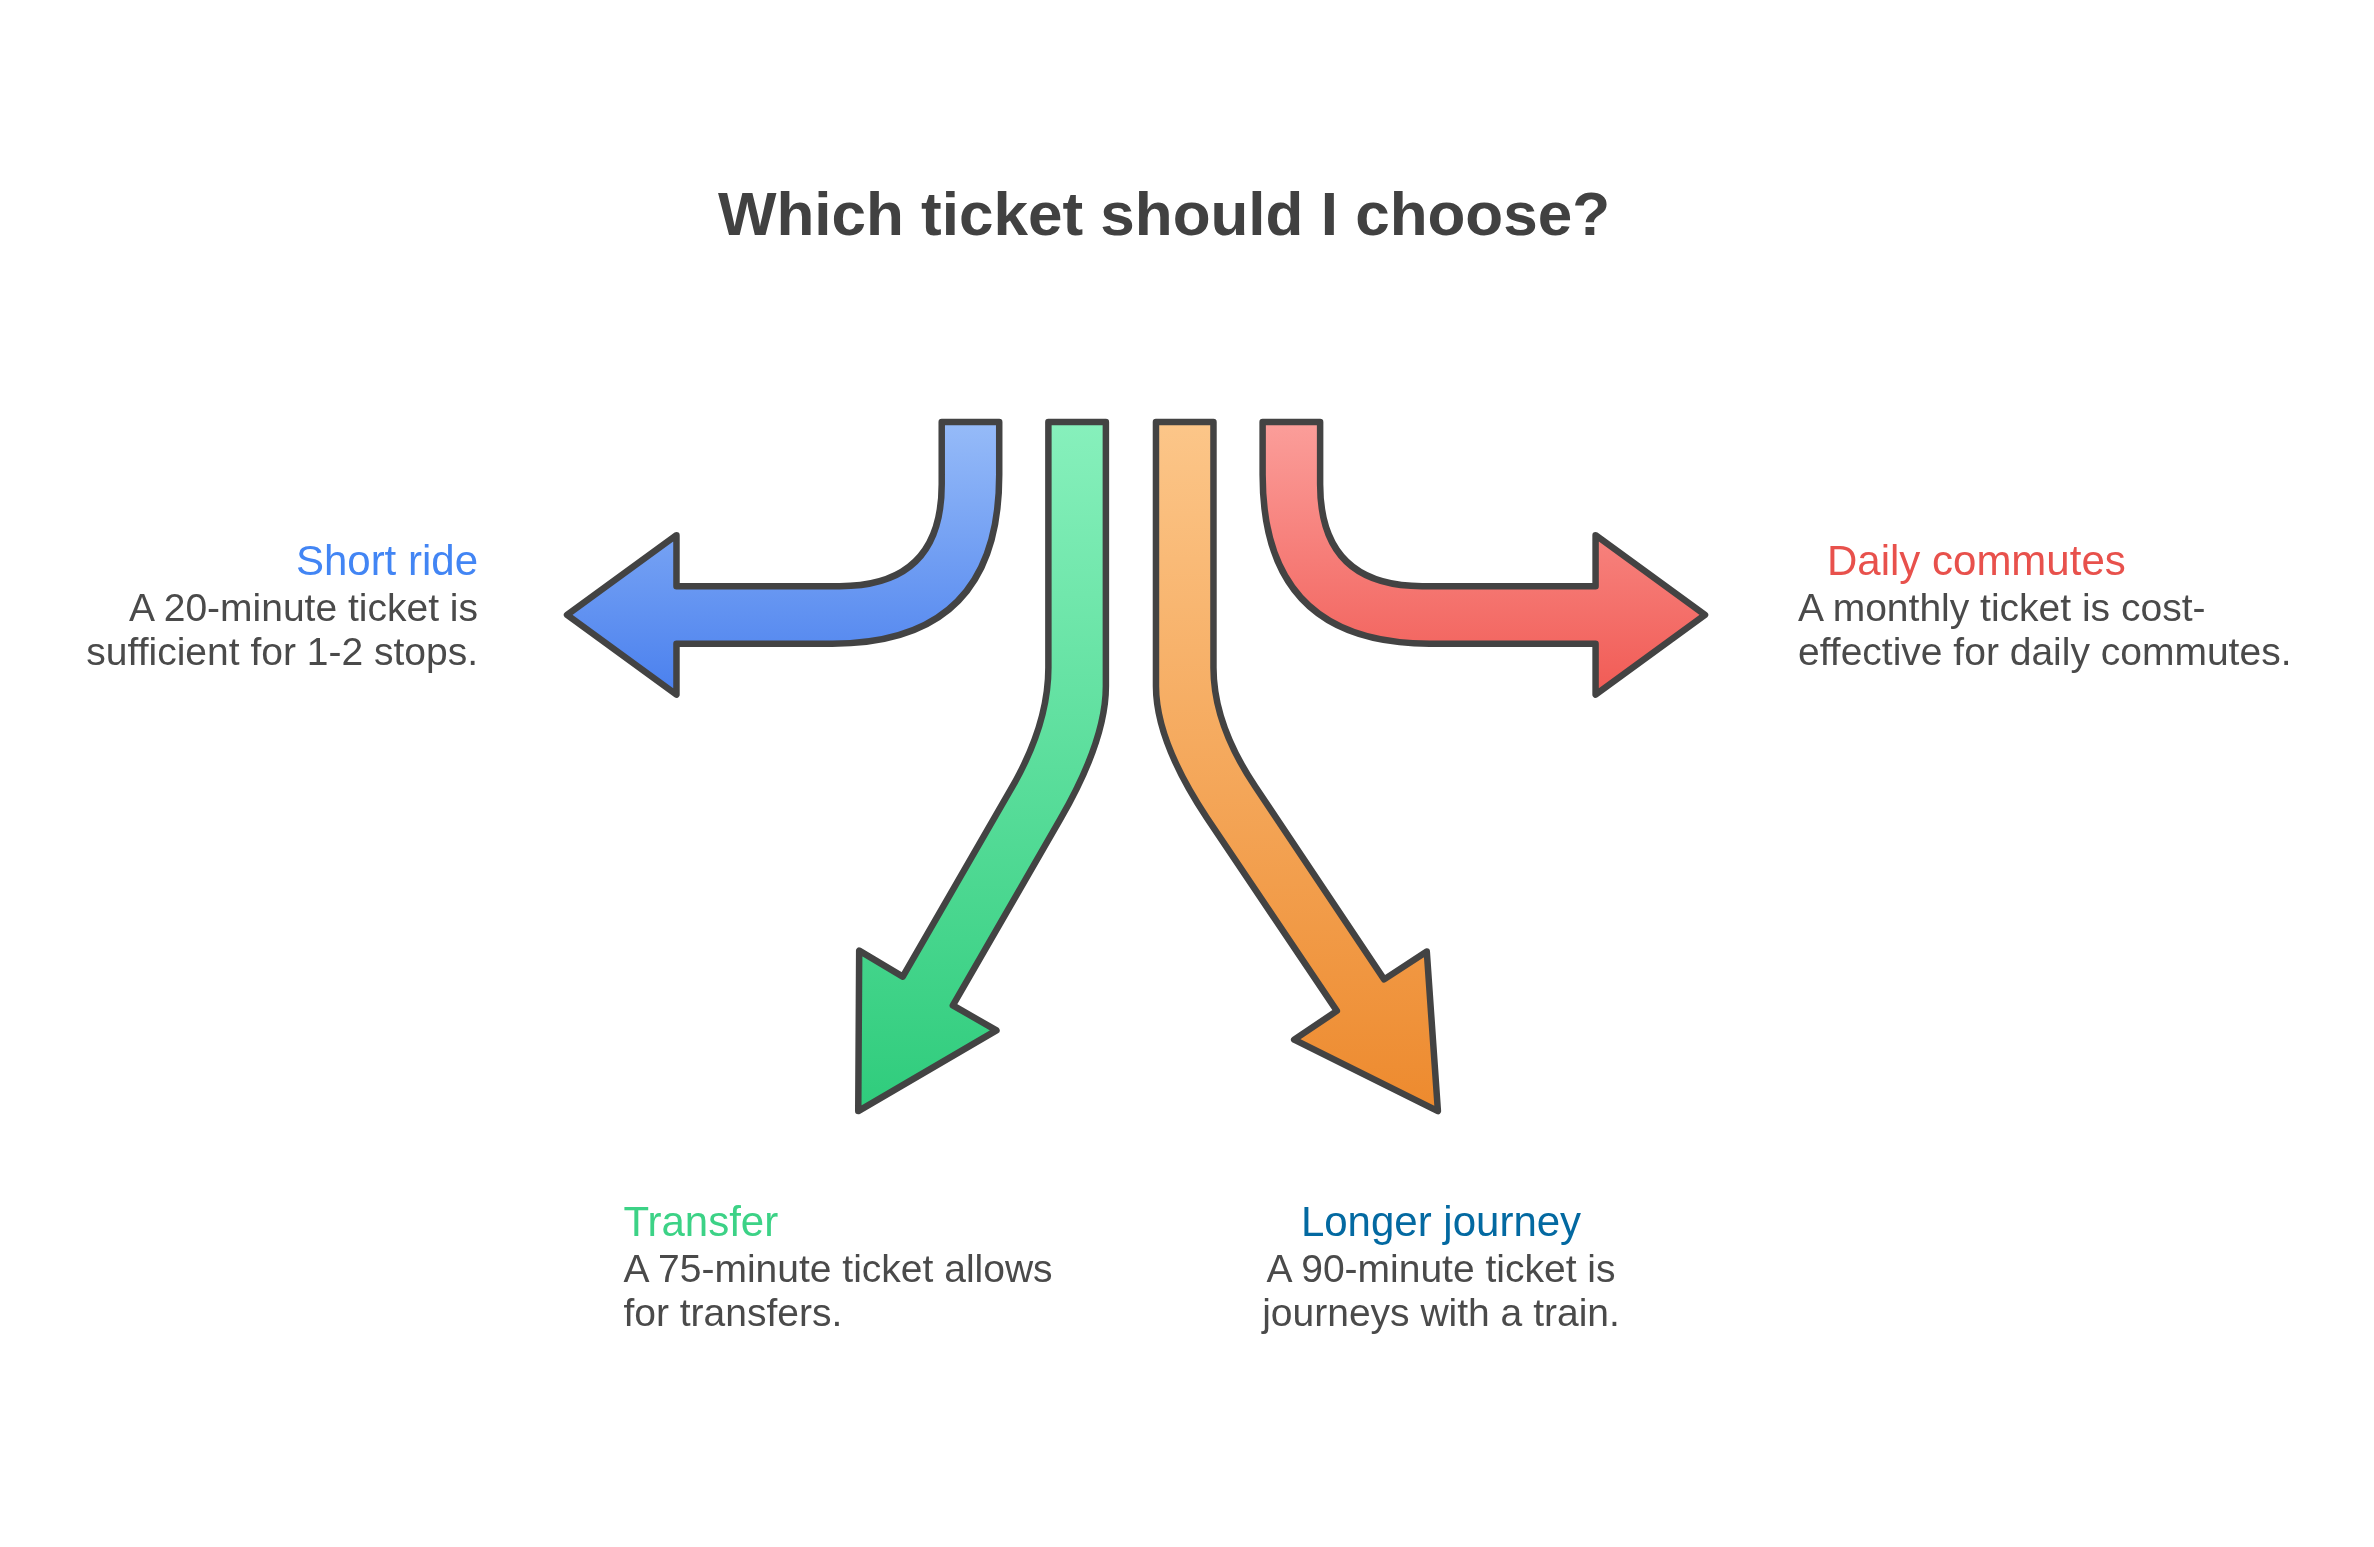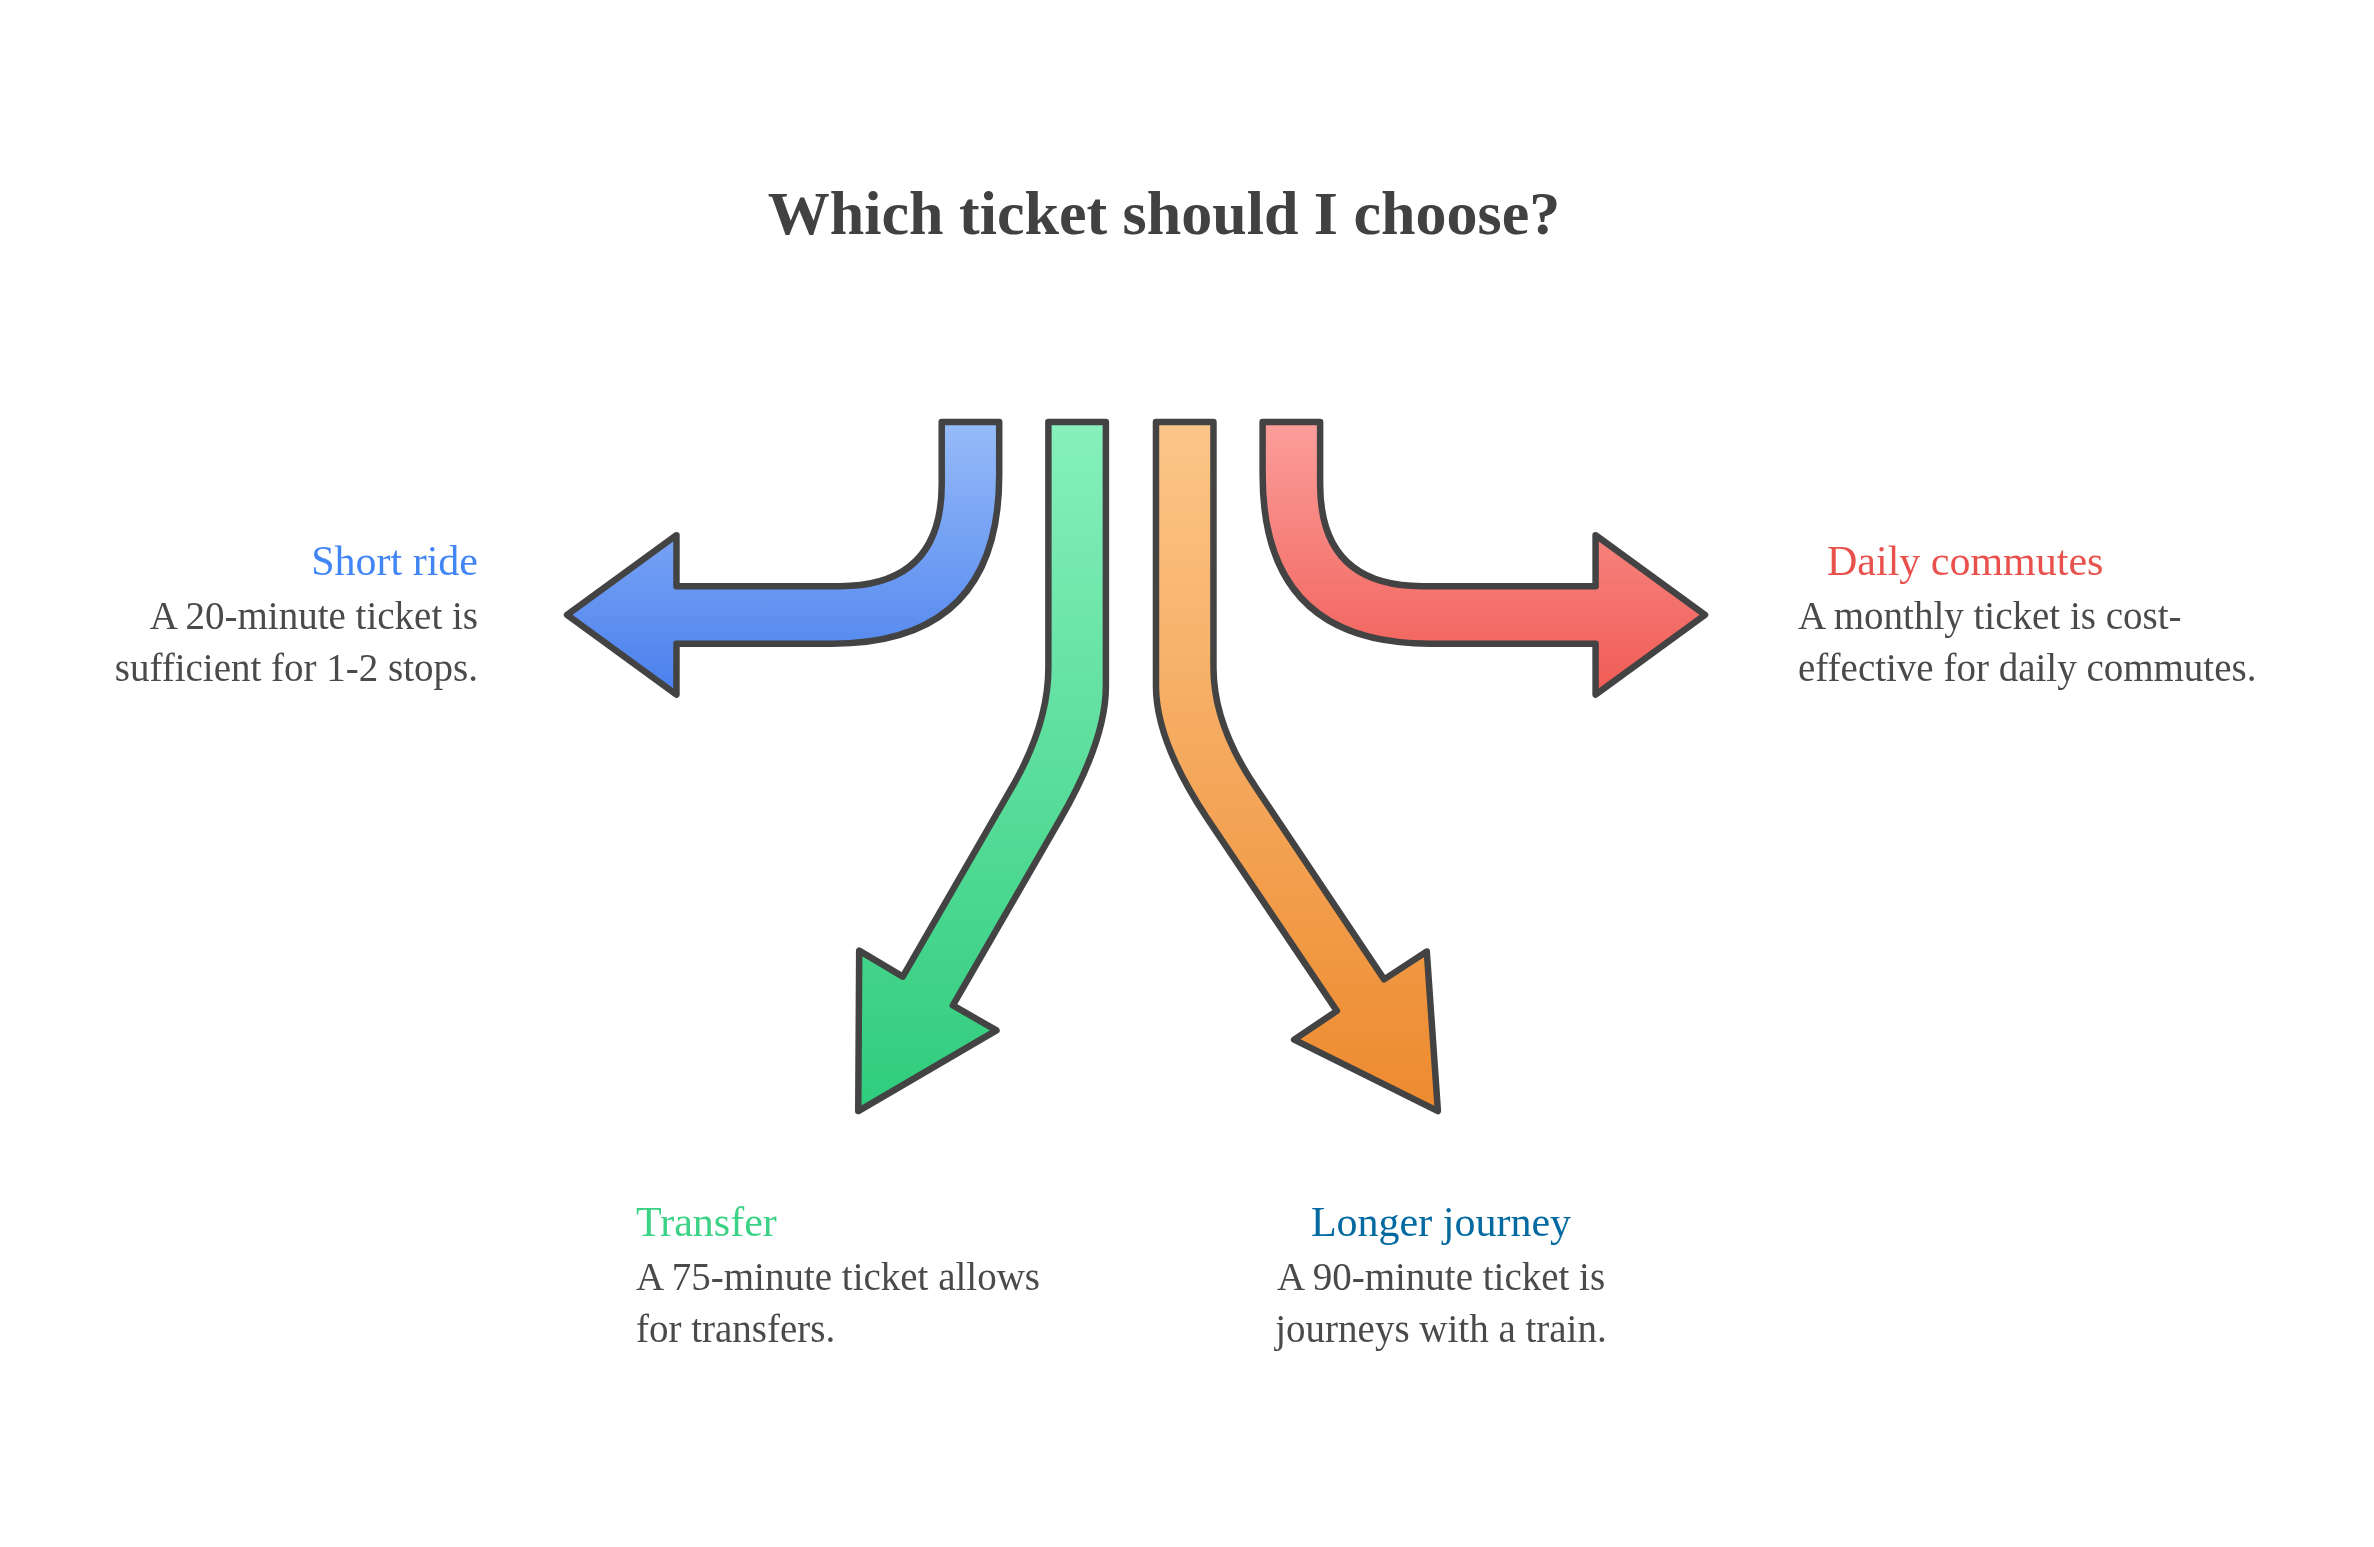--- a/index.html
+++ b/index.html
@@ -1,42 +1,42 @@
 <!DOCTYPE html>
 <html style="font-size:15px"><head>
 <meta charset="utf-8">
 <style>
   html, body { margin: 0; padding: 0; background: #ffffff; }
   #canvas {
     position: relative;
     width: 2375px;
     height: 1547px;
     background: #ffffff;
-    font-family: Liberation Serif, serif;
+    font-family: Liberation Sans, sans-serif;
     overflow: hidden;
     border-radius: 24px;
   }
   #arrows-svg { position: absolute; left: 0; top: 0; width: 2375px; height: 1547px; }
   .title {
     position: absolute;
     left: 0; top: 178px;
     width: 2328px;
     text-align: center;
     font-size: 62px;
     font-weight: bold;
     color: #414141;
   }
   .text-block {
     position: absolute;
     color: #4a4a4a;
     font-size: 39px;
     line-height: 44px;
   }
   .branch-label { font-size: 42px; line-height: 50px; }
-  .desc-line { white-space: nowrap; margin-top: 8px; }
+  .desc-line { white-space: nowrap; }
   .tb-left   { top: 536px; right: 1897px; text-align: right; }
   .tb-right  { top: 536px; left: 1798px; text-align: left; }
   .tb-bottom-left  { top: 1197px; left: 838px;  transform: translateX(-50%); text-align: left; }
   .tb-bottom-right { top: 1197px; left: 1441px; transform: translateX(-50%); text-align: center; }
 </style>
 </head>
 <body>
 
 <div id="canvas">
 

